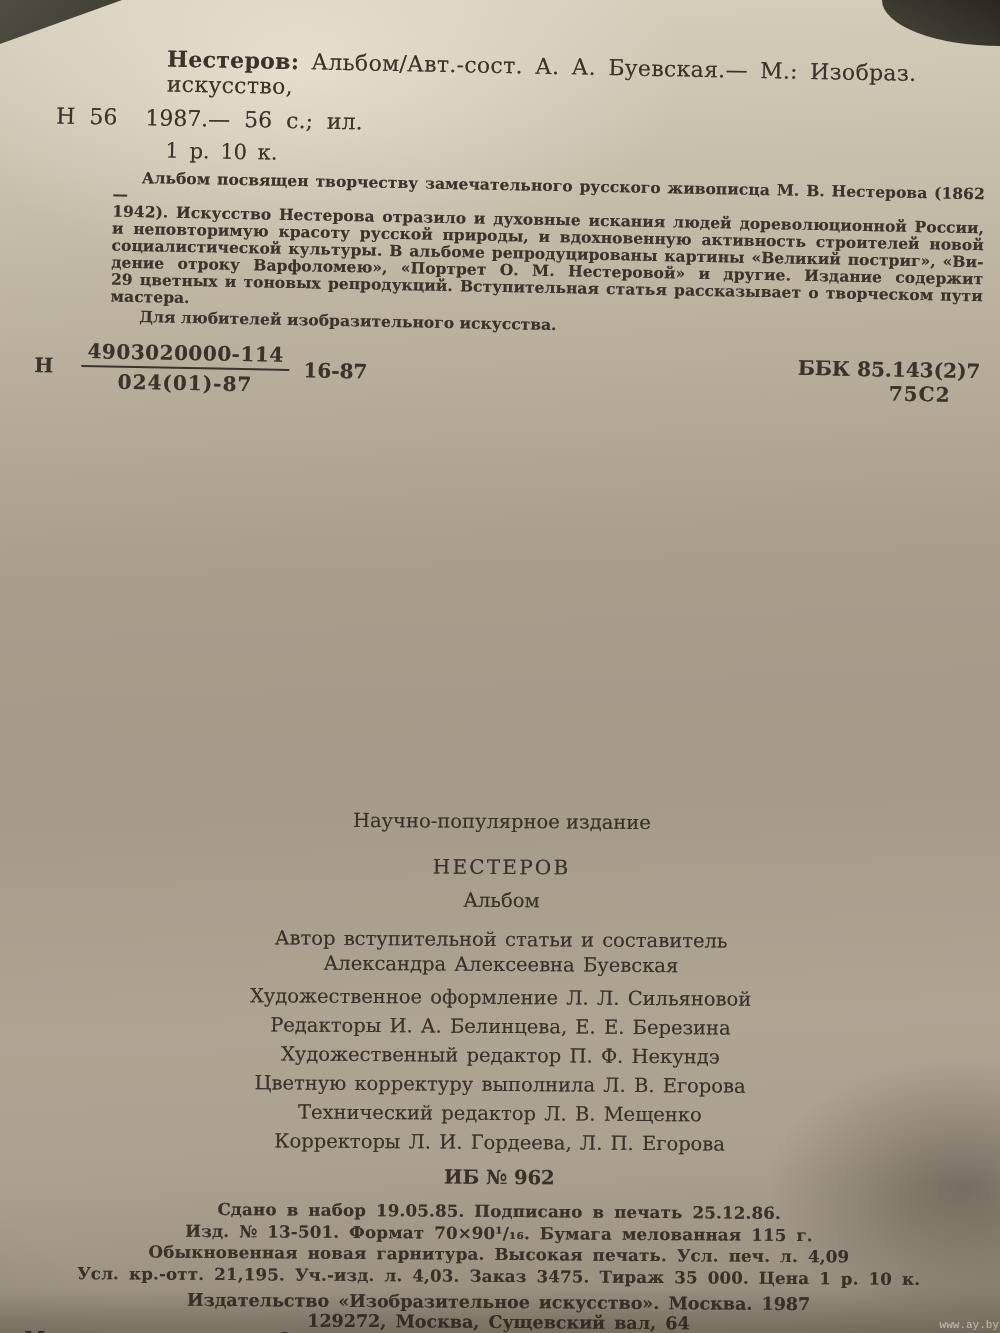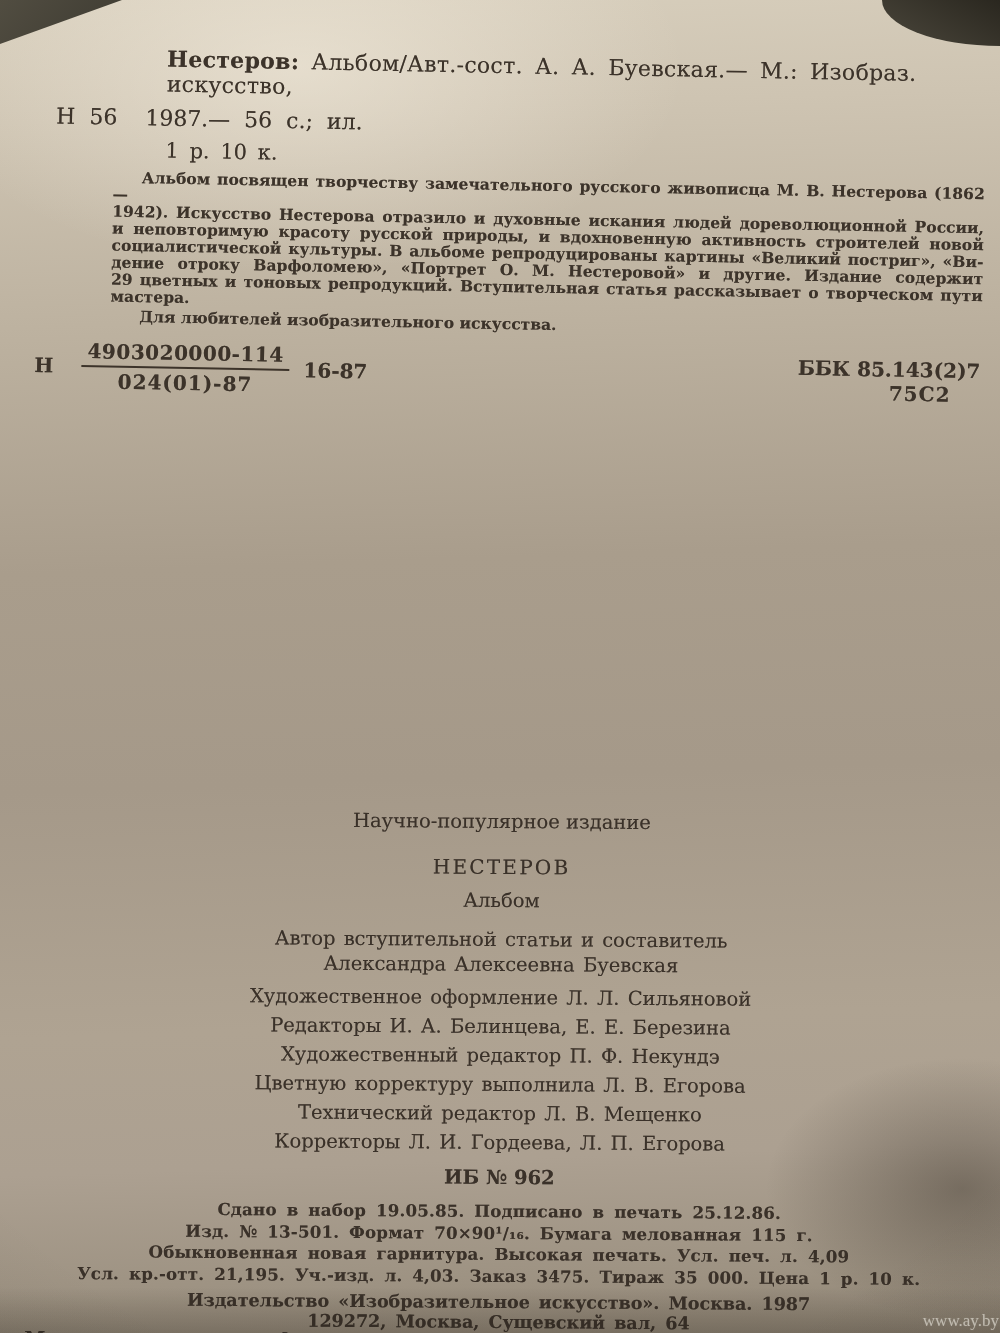--- a/index.html
+++ b/index.html
@@ -91,21 +91,21 @@
   .ib { margin-top:12px; font-size:19.5px; font-weight:bold; }
   .production { margin-top:12px; font-size:16.6px; font-weight:bold;
                 line-height:21.5px; word-spacing:4px; letter-spacing:0.2px; }
   .publisher { margin-top:5px; font-size:17.5px; font-weight:bold;
                line-height:20px; word-spacing:3px; }
   .printer { margin:-2px 26px 0; font-size:19px; font-weight:bold;
              text-align:justify; text-align-last:justify; word-spacing:7px; }
 
   .watermark {
     position:absolute; right:1px; bottom:2px;
-    font-family:Liberation Serif, serif; font-size:17px;
+    font-family:Liberation Mono, monospace; font-size:11px;
     color:rgba(224,220,210,0.68); text-shadow:0 0 2px rgba(140,134,122,0.7);
   }
 </style>
 </head>
 <body>
 
 <div class="photo">
   <div class="page-bg"></div>
 
   <div class="content-top">

